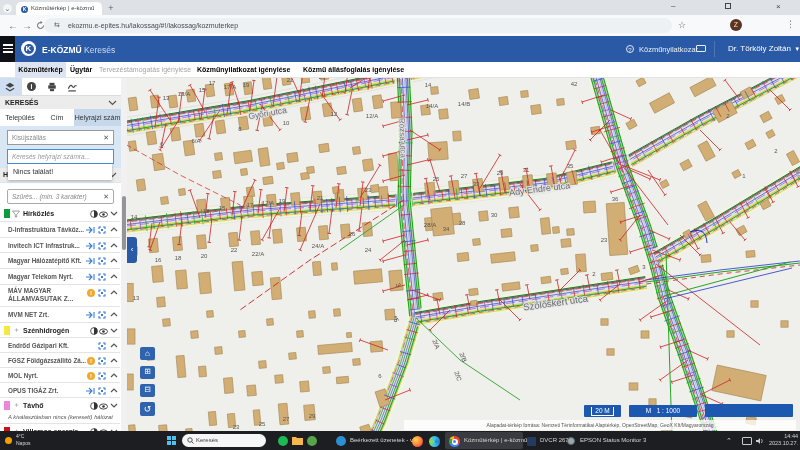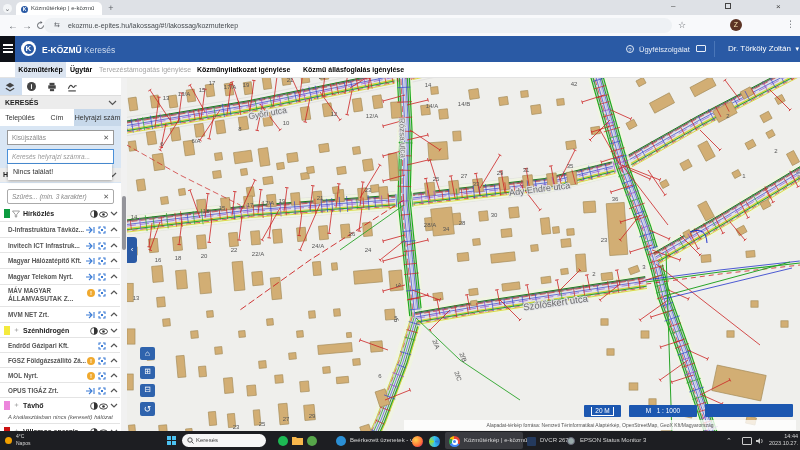--- a/index.html
+++ b/index.html
@@ -50,21 +50,21 @@
     <div style="margin:8px 2.5px">
       <div style="height:1.6px;background:#fff;margin:2px 0"></div>
       <div style="height:1.6px;background:#fff;margin:2px 0"></div>
       <div style="height:1.6px;background:#fff;margin:2px 0"></div>
     </div>
   </div>
 <div class="abs" style="left:21px;top:41px;width:15px;height:15px;border-radius:50%;background:#fff"></div>
 <div class="abs" style="left:23.5px;top:43.5px;width:10px;height:10px;border-radius:50%;background:#2a5aa5;color:#fff;font-size:8px;font-weight:bold;text-align:center;line-height:10px">K</div>
 <div class="abs" style="left:42px;top:44.5px;color:#fff;font-size:8.5px;font-weight:bold">E-KÖZMŰ <span style="font-weight:normal;color:#cfdcee">Keresés</span></div>
 <div class="abs" style="left:626px;top:45px;width:8px;height:8px;border:1px solid #dfe8f5;border-radius:50%;color:#dfe8f5;font-size:6px;text-align:center;line-height:8px">?</div>
-<div class="abs" style="left:639px;top:44.5px;color:#e8eef8;font-size:7.5px">Ügyfélszolgálat</div>
+<div class="abs" style="left:639px;top:44.5px;color:#e8eef8;font-size:7.5px">Közműnyilatkozat</div>
 <div class="abs" style="left:696px;top:45px;width:10px;height:7px;border:1px solid #e8eef8;border-radius:1px"></div>
 <div class="abs" style="left:714px;top:41px;width:1px;height:16px;background:#4a76b8"></div>
 <div class="abs" style="left:728px;top:44px;color:#fff;font-size:8px">Dr. Törköly Zoltán &nbsp;<span style="font-size:7px">▾</span></div>
 
 <div class="abs" id="nav"></div>
 <div class="abs navit" style="left:15px;width:51px;background:#dbe4f0;text-align:center;font-weight:bold;font-size:7px">Közműtérkép</div>
 <div class="abs navit" style="left:70px;font-weight:bold;font-size:7px">Ügytár</div>
 <div class="abs navit" style="left:99px;color:#a5a5a5;font-size:7px">Tervezéstámogatás igénylése</div>
 <div class="abs navit" style="left:197px;font-weight:bold;font-size:7px">Közműnyilatkozat igénylése</div>
 <div class="abs navit" style="left:303px;font-weight:bold;font-size:7px">Közmű állásfoglalás igénylése</div>

